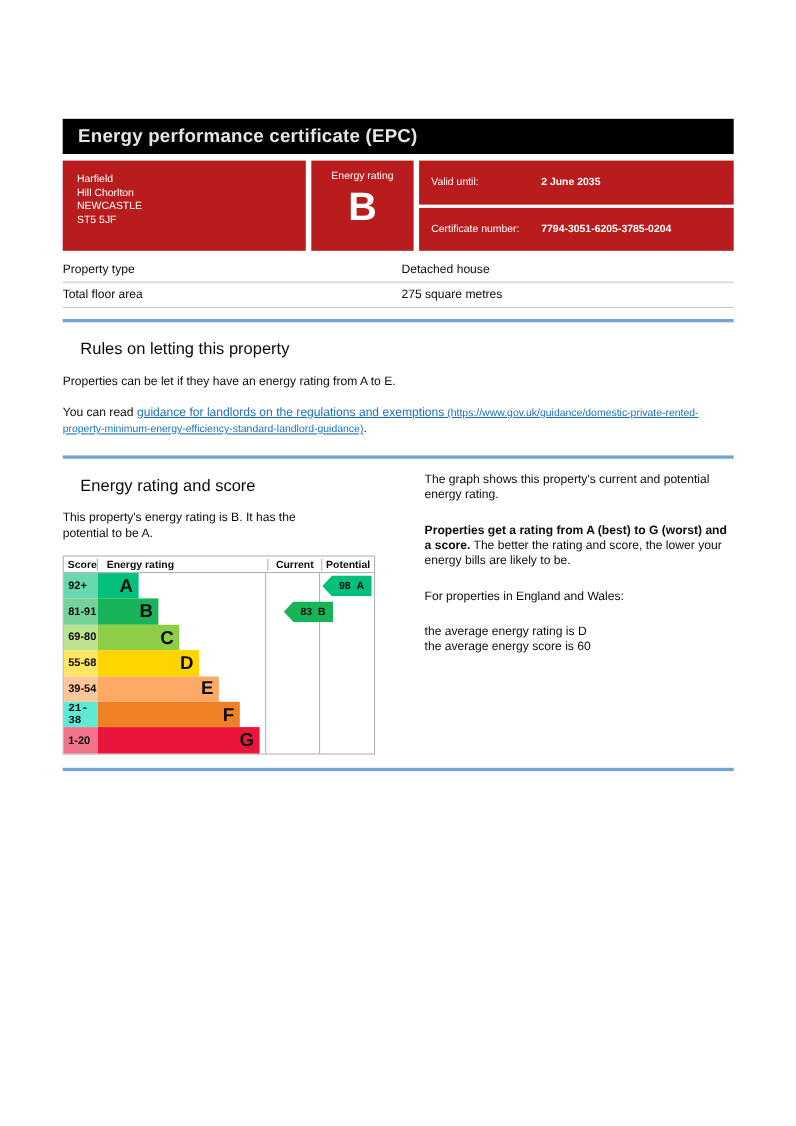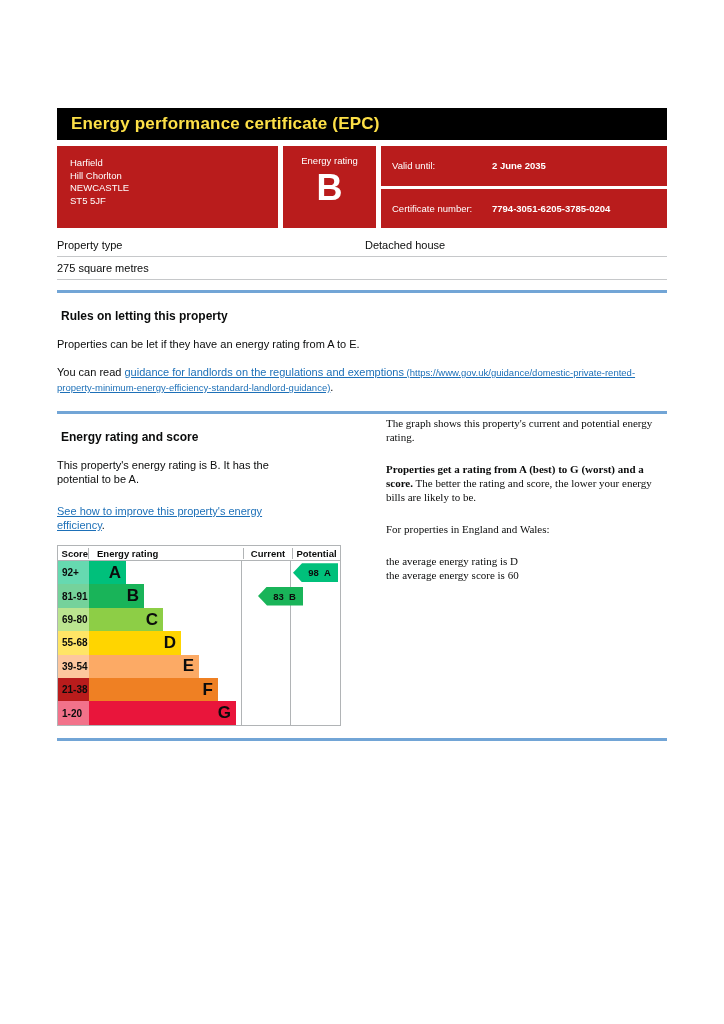--- a/index.html
+++ b/index.html
@@ -4,21 +4,21 @@
 <style>
   html,body{margin:0;padding:0;background:#ffffff;}
   .page{
     position:relative;width:724px;height:1024px;box-sizing:border-box;
     padding:108px 57px 0 57px;
     font-family:"Liberation Sans","DejaVu Sans",sans-serif;color:#0b0c0c;
     overflow:hidden;background:#ffffff;
   }
   
   .title-bar{
-    background:#000;color:#fde047;height:32px;line-height:32px;
+    background:#000;color:#e5e5e5;height:32px;line-height:32px;
     font-size:17px;font-weight:bold;padding:0 14px;letter-spacing:.2px;
   }
   
   .summary{display:flex;gap:5px;margin-top:6px;height:82px;}
   .blue{background:#b91c1c;color:#fff;}
   .address-box{flex:0 0 221px;box-sizing:border-box;padding:11px 8px 0 13px;
     font-size:9.5px;line-height:12.5px;}
   .rating-box{flex:0 0 93px;box-sizing:border-box;text-align:center;padding-top:9px;}
   .rating-box .label{font-size:9.5px;}
   .rating-box .value{font-size:36px;font-weight:bold;line-height:38px;margin-top:3px;}
@@ -26,29 +26,29 @@
   .vrow{flex:1;display:flex;align-items:center;font-size:9.5px;padding-left:11px;box-sizing:border-box;}
   .vlabel{width:100px;}
   .vvalue{font-weight:bold;}
   
   .ptable{margin-top:6px;font-size:11px;}
   .prow{display:flex;height:22px;align-items:center;border-bottom:1px solid #c6c8ca;}
   .plabel{width:308px;}
   
   .rule{height:3px;background:#72a5d6;border:0;margin:10px 0 0 0;}
   
-  h2{font-size:12px;font-weight:bold;margin:16px 0 0 4px;}
+  h2{font-size:15px;font-weight:normal;margin:16px 0 0 16px;}
   p{font-size:11px;line-height:14px;margin:14px 0 0 0;}
   a{color:#1d70b8;text-decoration:underline;cursor:pointer;}
   .url-small{font-size:9.5px;}
   
   .twocol{display:flex;justify-content:space-between;}
   .col-left{width:300px;}
   .col-left p{max-width:255px;}
-  .col-right{width:281px;padding-top:2px;font-family:Liberation Serif, serif;}
+  .col-right{width:281px;padding-top:12px;}
   .spaced{margin-top:18px;}
   .tight{margin-top:0;}
   
   .chart{width:282px;border:1px solid #b1b4b6;margin-top:13px;font-size:9.5px;}
   .chart-header{display:flex;height:14px;border-bottom:1px solid #b1b4b6;font-weight:bold;align-items:center;}
   .ch-score{width:31px;text-align:right;border-right:1px solid #b1b4b6;box-sizing:border-box;}
   .ch-rating{flex:1;padding-left:8px;}
   .ch-current{width:49px;text-align:center;border-left:1px solid #b1b4b6;box-sizing:border-box;}
   .ch-potential{width:48px;text-align:center;border-left:1px solid #b1b4b6;box-sizing:border-box;}
   .chart-body{position:relative;height:164px;}
@@ -95,39 +95,39 @@
       </div>
     </div>
   </div>
 
   <div class="ptable">
     <div class="prow">
       <span class="plabel">Property type</span>
       <span>Detached house</span>
     </div>
     <div class="prow">
+      <span class="plabel">Total floor area</span>
       <span>275 square metres</span>
     </div>
   </div>
 
   <div class="rule"></div>
 
   <div>
     <h2>Rules on letting this property</h2>
     <p>Properties can be let if they have an energy rating from A to E.</p>
     <p><span>You can read </span><a><span>guidance for landlords on the regulations and exemptions</span><span class="url-small"> (https://www.gov.uk/guidance/domestic-private-rented-property-minimum-energy-efficiency-standard-landlord-guidance)</span></a><span>.</span></p>
   </div>
 
   <div class="rule" style="margin-top:16px;"></div>
 
   <div class="twocol">
     <div class="col-left">
       <h2>Energy rating and score</h2>
       <p>This property's energy rating is B. It has the potential to be A.</p>
-      <p class="spaced"><a>See how to improve this property's energy efficiency</a><span>.</span></p>
 
       <div class="chart">
         <div class="chart-header">
           <div class="ch-score">Score</div>
           <div class="ch-rating">Energy rating</div>
           <div class="ch-current">Current</div>
           <div class="ch-potential">Potential</div>
         </div>
         <div class="chart-body">
             <div class="band-row">
@@ -144,21 +144,21 @@
             </div>
             <div class="band-row">
               <div class="score-cell" style="background: rgb(255, 229, 102);">55-68</div>
               <div class="band-bar" style="background: rgb(255, 213, 0); width: 92px;">D</div>
             </div>
             <div class="band-row">
               <div class="score-cell" style="background: rgb(253, 199, 158);">39-54</div>
               <div class="band-bar" style="background: rgb(252, 170, 101); width: 110px;">E</div>
             </div>
             <div class="band-row">
-              <div class="score-cell" style="background: #b91c1c;">21-38</div>
+              <div class="score-cell" style="background: #5eead4; font-family: Liberation Mono, monospace;">21-38</div>
               <div class="band-bar" style="background: rgb(239, 128, 35); width: 129px;">F</div>
             </div>
             <div class="band-row">
               <div class="score-cell" style="background: rgb(242, 114, 138);">1-20</div>
               <div class="band-bar" style="background: rgb(233, 21, 59); width: 147px;">G</div>
             </div>
             <div class="col-sep" style="left: 183px;"></div>
             <div class="col-sep" style="left: 232px;"></div>
             <div class="arrow" style="left: 200px; top: 25.62px; background: rgb(25, 180, 89);">83&nbsp;&nbsp;B</div>
             <div class="arrow" style="left: 235px; top: 2.2px; background: rgb(0, 192, 123);">98&nbsp;&nbsp;A</div>

